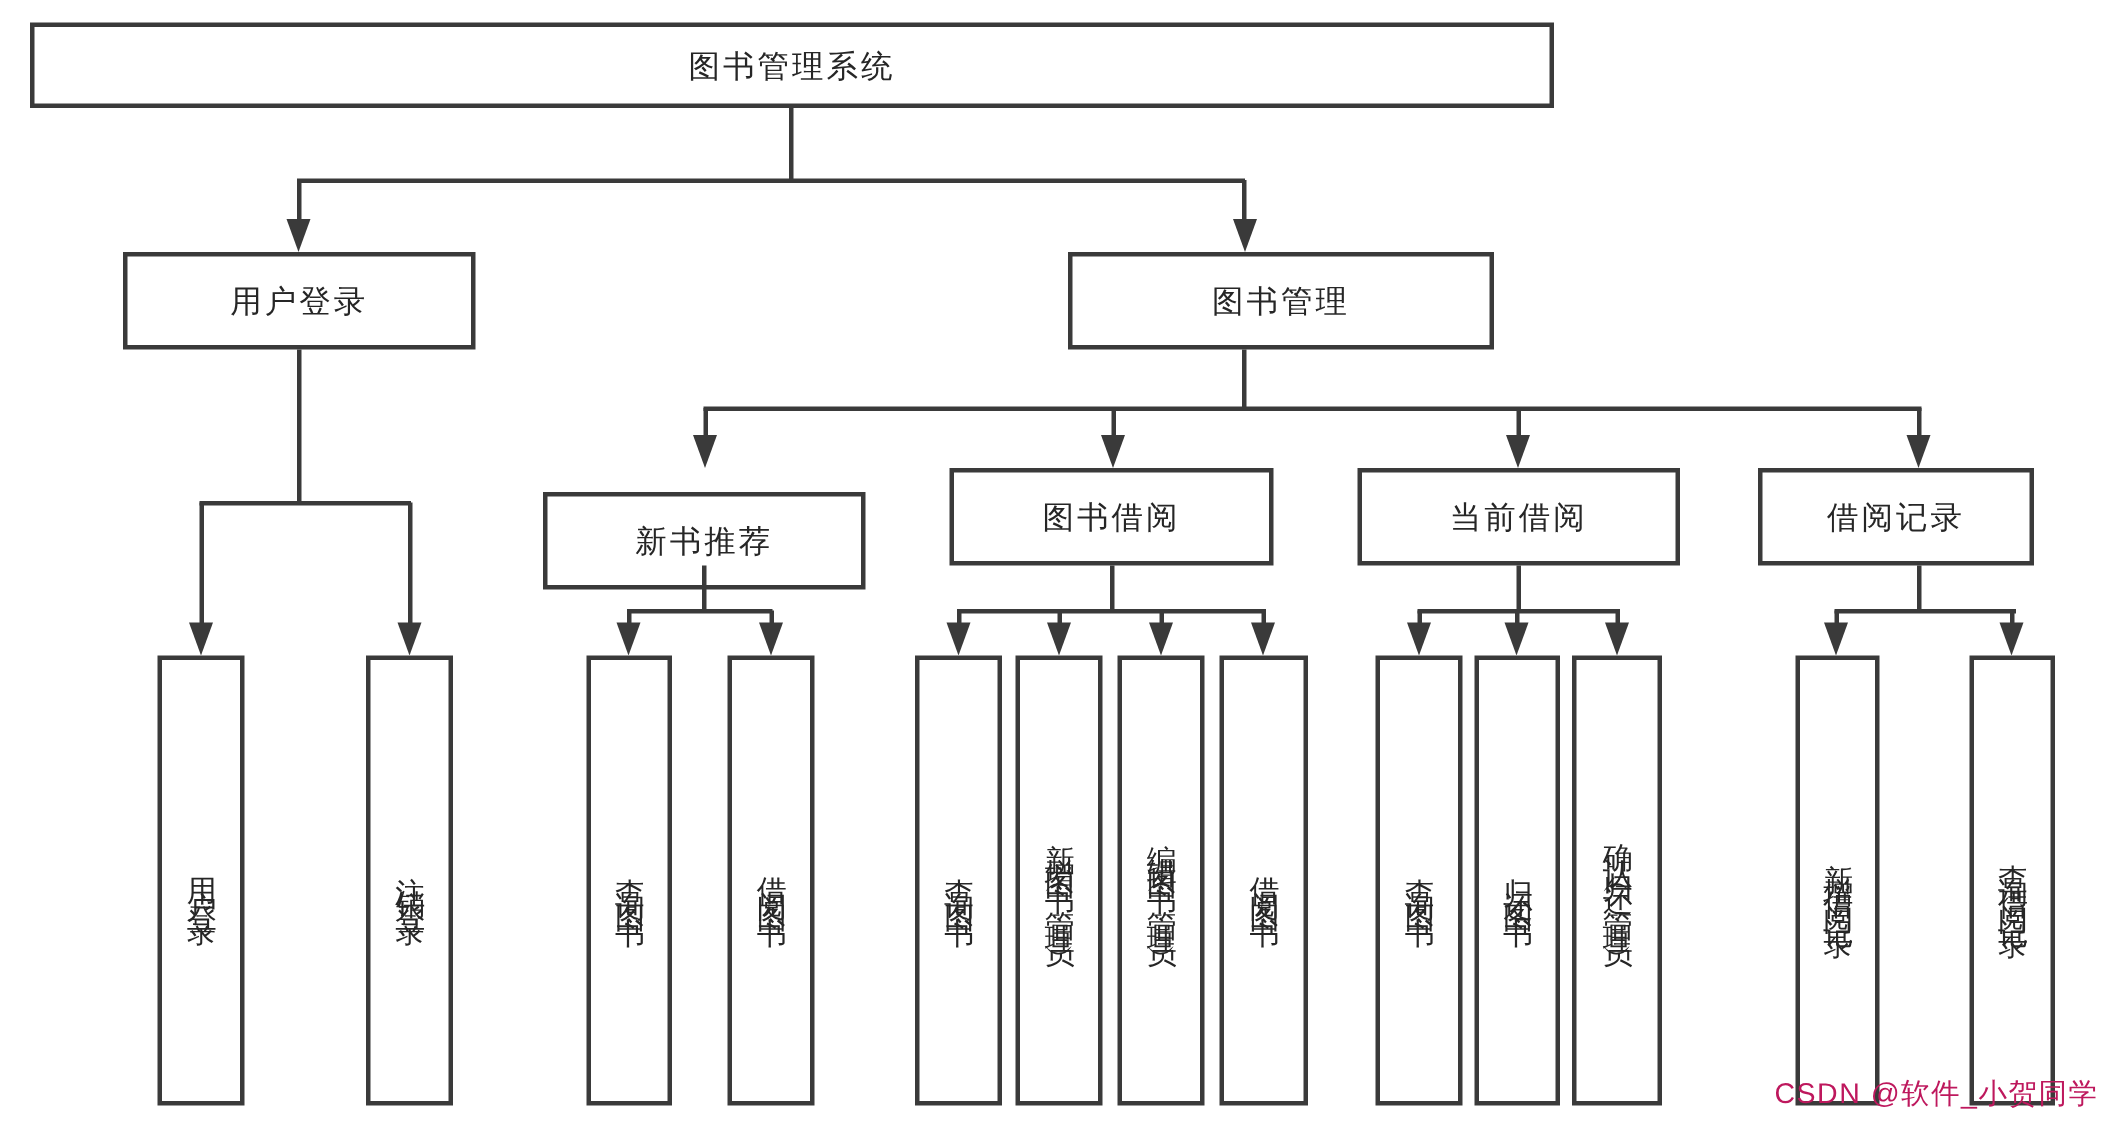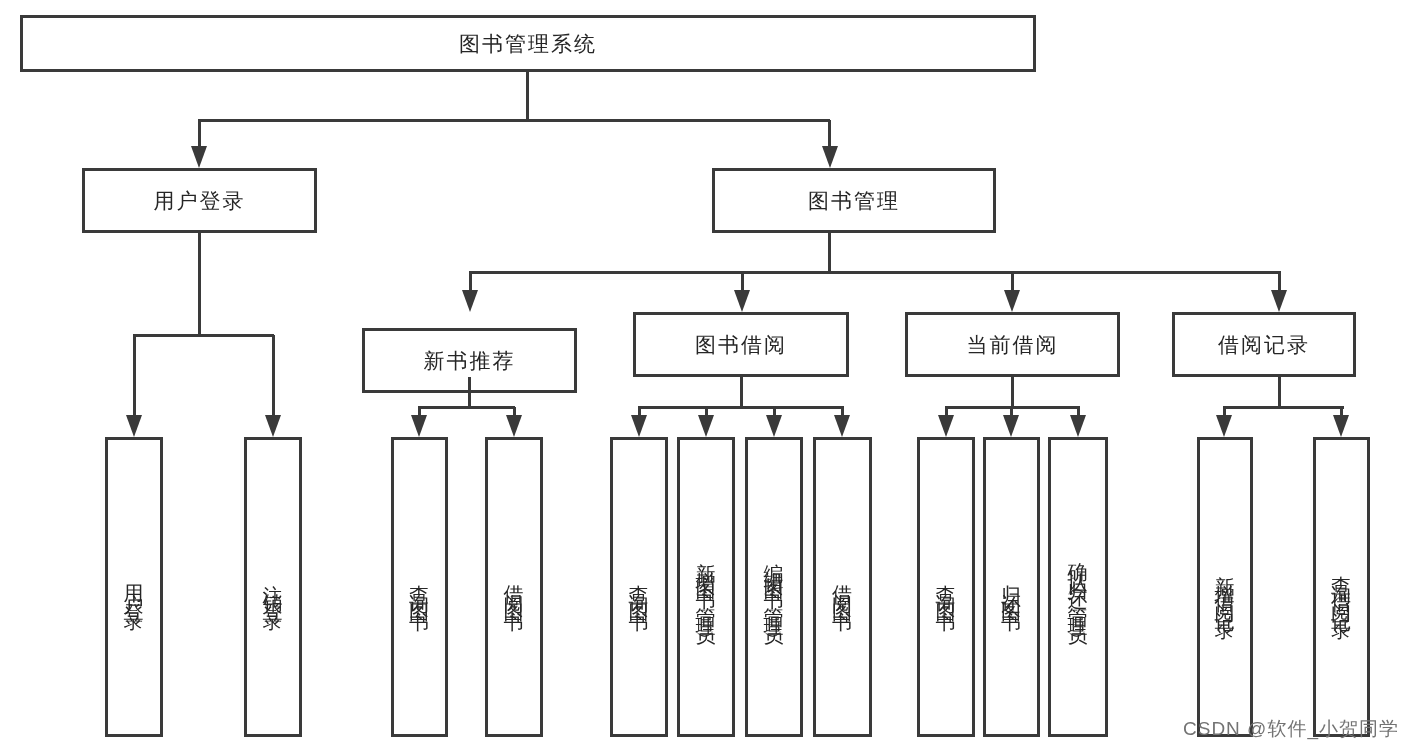--- a/index.html
+++ b/index.html
@@ -18,21 +18,21 @@
   }
   .vl{position:absolute;width:3px;background:#3a3a3a;}
   .hl{position:absolute;height:3px;background:#3a3a3a;}
   .ah{
     position:absolute;width:0;height:0;
     border-left:8px solid transparent;border-right:8px solid transparent;
     border-top:22px solid #3a3a3a;
   }
   .watermark{
     position:absolute;left:1183px;top:716px;z-index:5;
-    color:#737373;font-size:19px;letter-spacing:1px;white-space:nowrap;
+    color:#be185d;font-size:19px;letter-spacing:1px;white-space:nowrap;
   }
 </style>
 </head>
 <body>
 
 <div class="canvas">
 
   <div class="box" style="left:20px;top:15px;width:1016px;height:57px;">图书管理系统</div>
 
   <div class="vl" style="left:526px;top:72px;height:48px;"></div>

